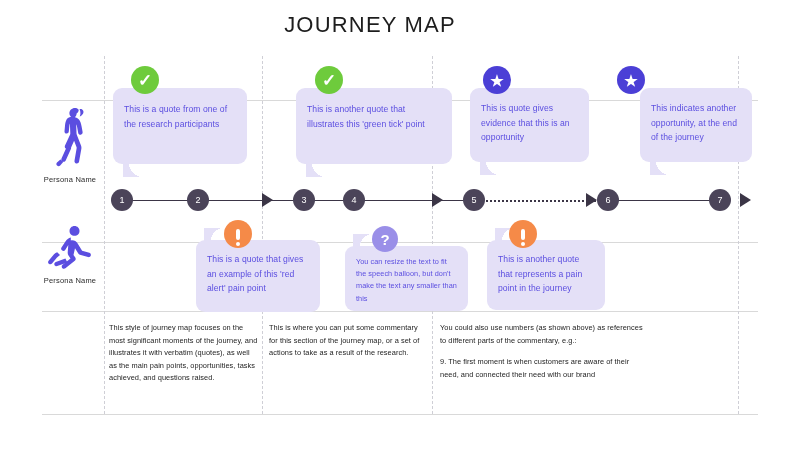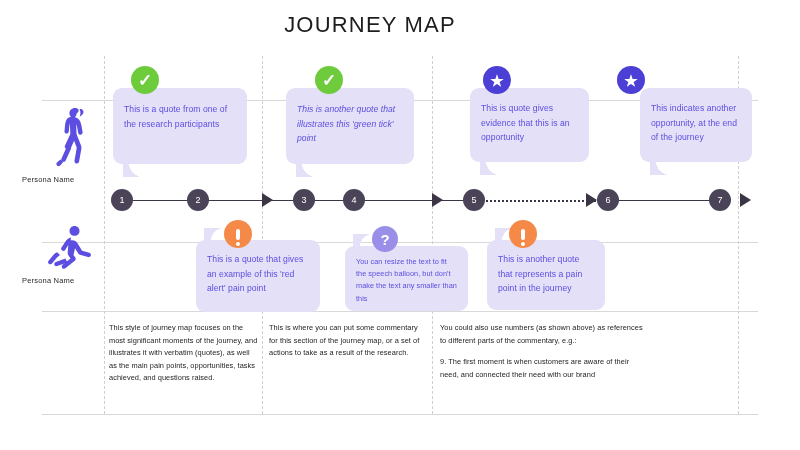--- a/index.html
+++ b/index.html
@@ -44,21 +44,21 @@
   .vdash {
     position: absolute;
     width: 0;
     border-left: 1px dashed #cfcfd6;
   }
 
   
   .persona {
     position: absolute;
     width: 96px;
-    text-align: left;
+    text-align: center;
   }
   .persona .figure {
     height: 68px;
     display: flex;
     align-items: flex-end;
     justify-content: center;
   }
   .persona .pname {
     font-size: 7.5px;
     color: #2b2b2b;
@@ -281,21 +281,21 @@
   </div>
 
   <div class="bubble" style="left:113px; top:88px; width:134px; height:76px;">
     <div class="tail bl"></div>
     <div class="btext" style="top:14px;">This is a quote from one of the research participants</div>
   </div>
   <div class="badge green" style="left:131px; top:66px;">
     <span class="glyph">✓</span>
   </div>
 
-  <div class="bubble" style="left:286px; top:88px; width:128px; height:76px;font-style:italic;">
+  <div class="bubble" style="left:296px; top:88px; width:156px; height:76px;">
     <div class="tail bl"></div>
     <div class="btext" style="top:14px;">This is another quote that illustrates this 'green tick' point</div>
   </div>
   <div class="badge green" style="left:315px; top:66px;">
     <span class="glyph">✓</span>
   </div>
 
   <div class="bubble" style="left:470px; top:88px; width:119px; height:74px;">
     <div class="tail bl"></div>
     <div class="btext" style="top:13px;">This is quote gives evidence that this is an opportunity</div>

